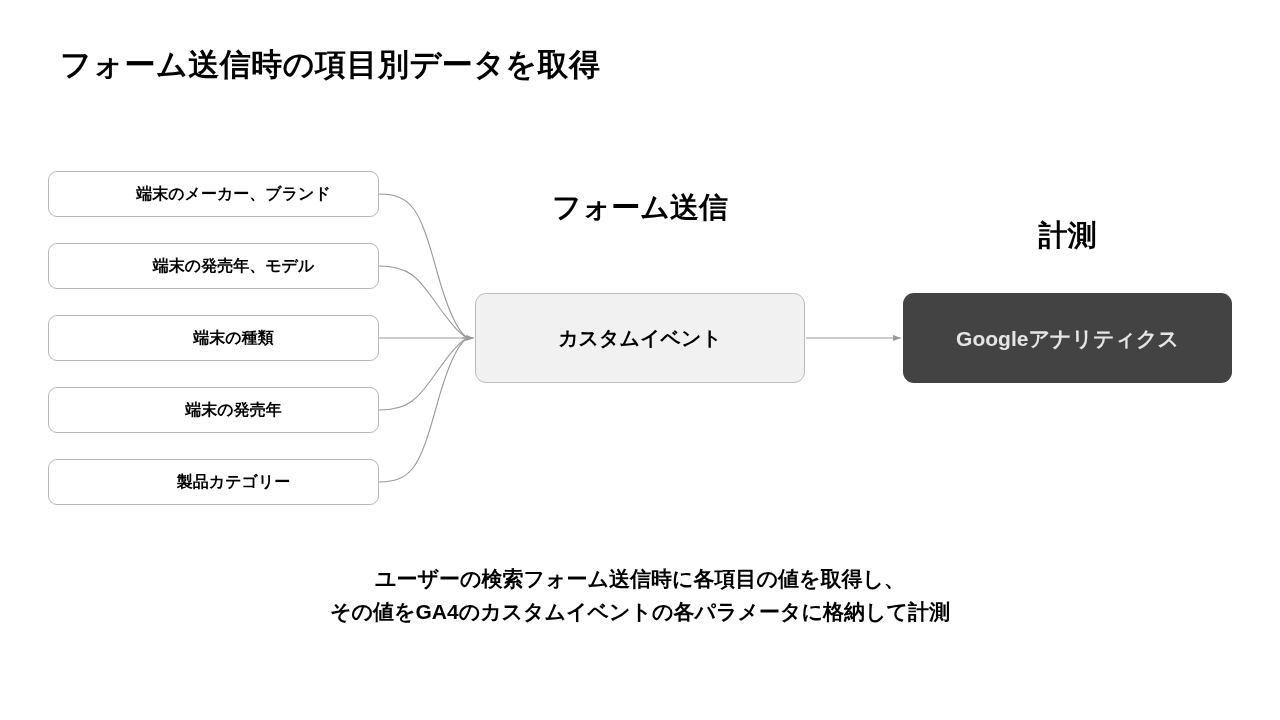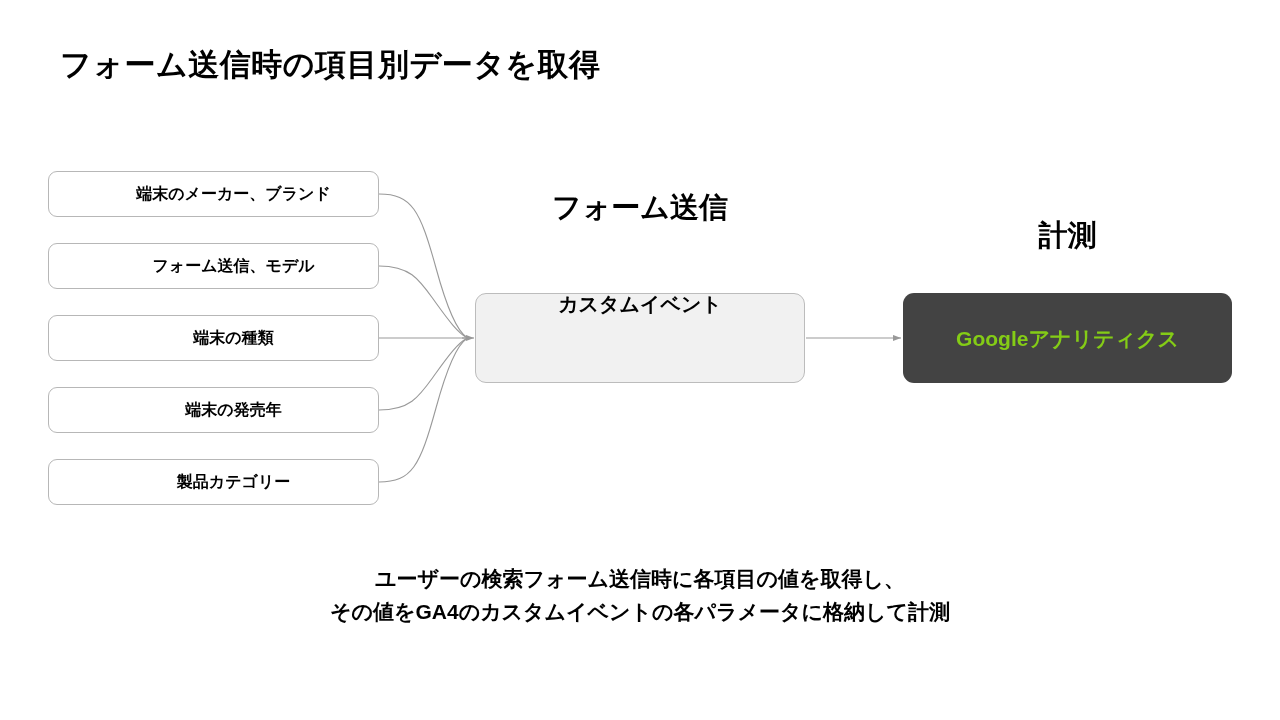--- a/index.html
+++ b/index.html
@@ -102,21 +102,21 @@
     position: absolute;
     left: 475px;
     top: 293px;
     width: 330px;
     height: 90px;
     box-sizing: border-box;
     border: 1px solid #bcbcbc;
     border-radius: 11px;
     background: #f1f1f1;
     display: flex;
-    align-items: flex-start;
+    align-items: center;
     justify-content: center;
   }
   .node-event .label {
     font-size: 20px;
     font-weight: bold;
     color: #000000;
     line-height: 1;
     white-space: nowrap;
   }
 
@@ -130,21 +130,21 @@
     box-sizing: border-box;
     border-radius: 11px;
     background: #434343;
     display: flex;
     align-items: center;
     justify-content: center;
   }
   .node-ga .label {
     font-size: 21px;
     font-weight: bold;
-    color: #84cc16;
+    color: #e5e5e5;
     line-height: 1;
     white-space: nowrap;
   }
 
   
   .caption {
     position: absolute;
     left: 0;
     width: 1280px;
     top: 562px;
@@ -188,21 +188,21 @@
 
     <path d="M462,338 L474,338" fill="none" stroke="#999999" stroke-width="1.1" marker-end="url(#arrowHead)"></path>
 
     <path d="M806,338 L901,338" fill="none" stroke="#999999" stroke-width="1.1" marker-end="url(#arrowHeadPlain)"></path>
   </svg>
 
   <div class="field-box fb-0">
     <span class="label">端末のメーカー、ブランド</span>
   </div>
   <div class="field-box fb-1">
-    <span class="label">フォーム送信、モデル</span>
+    <span class="label">端末の発売年、モデル</span>
   </div>
   <div class="field-box fb-2">
     <span class="label">端末の種類</span>
   </div>
   <div class="field-box fb-3">
     <span class="label">端末の発売年</span>
   </div>
   <div class="field-box fb-4">
     <span class="label">製品カテゴリー</span>
   </div>

